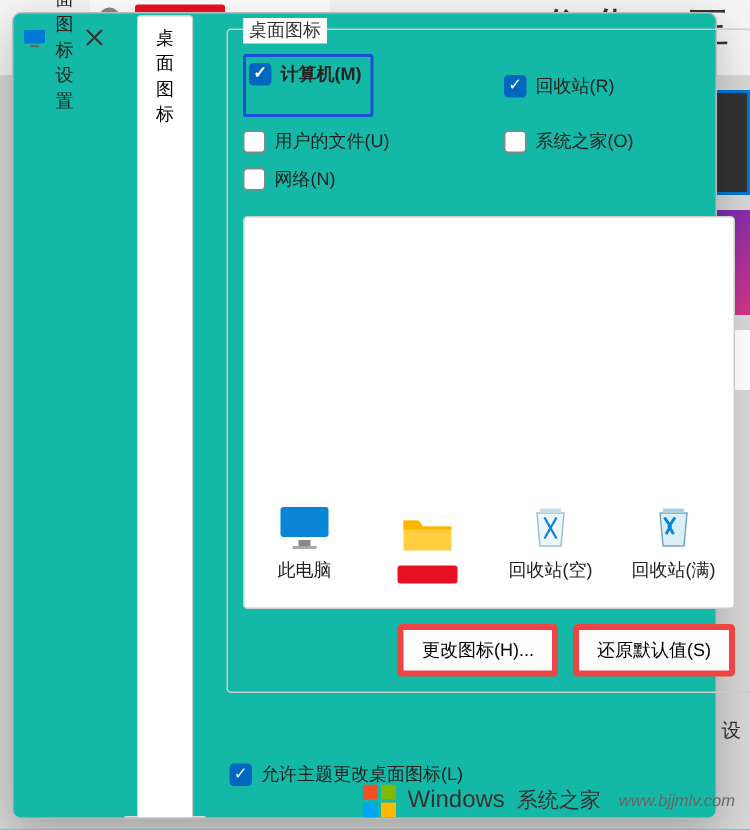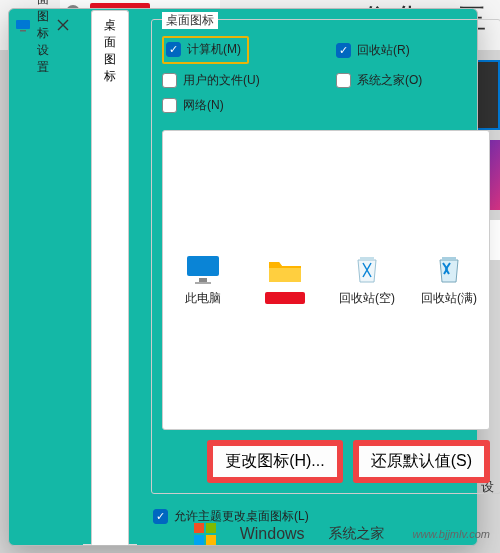--- a/index.html
+++ b/index.html
@@ -28,30 +28,30 @@
   .tabs { display:flex; padding: 0 8px; border-bottom:1px solid #ddd; }
   .tab { padding: 6px 12px; font-size: 12px; border:1px solid #ccc; border-bottom:1px solid #fff; background:#fff; position:relative; top:1px; border-radius:3px 3px 0 0;}
   .content { padding: 10px 14px; flex:1; display:flex; flex-direction:column; }
   .group { border:1px solid #ccc; border-radius:3px; padding: 12px 10px 10px; position:relative; margin-bottom:10px; flex:1; display:flex; flex-direction:column;}
   .group-title { position:absolute; top:-8px; left:10px; background:#fff; padding:0 4px; font-size:12px; color:#333;}
   .check-grid { display:grid; grid-template-columns: 1fr 1fr; gap:8px 20px; padding:4px 0 12px;}
   .check-row { display:flex; align-items:center; font-size:12px; color:#222;}
   .chk { width:15px; height:15px; border:1px solid #888; border-radius:3px; margin-right:6px; display:flex; align-items:center; justify-content:center; background:#fff; cursor:pointer;}
   .chk.checked { background:#0067c0; border-color:#0067c0;}
   .chk.checked::after { content:"✓"; color:#fff; font-size:11px; line-height:1;}
-  .highlight-red { border:2px solid #eab308; padding:3px 6px 4px 2px; border-radius:2px; display:inline-flex; align-items:center;}
-  .icon-box { flex:1; border:1px solid #ccc; border-radius:3px; padding: 16px 8px; display:flex; gap:18px; align-items:center; background:#fff; margin-top:4px; overflow:auto;}
+  .highlight-red { border:2px solid #1d4ed8; padding:3px 6px 18px 2px; border-radius:2px; display:inline-flex; align-items:center;font-weight:bold;}
+  .icon-box { flex:1; border:1px solid #ccc; border-radius:3px; padding: 16px 8px; display:flex; gap:18px; align-items:flex-end; background:#fff; margin-top:4px; overflow:auto;}
   .icon-item { width:64px; display:flex; flex-direction:column; align-items:center; font-size:12px; color:#222; cursor:pointer;}
   .icon-item .ic { width:36px; height:30px; margin-bottom:6px; display:flex; align-items:center; justify-content:center;}
   .below-buttons { display:flex; justify-content:flex-end; gap:10px; margin-top:10px;}
-  .btn { min-width:90px; padding:5px 12px; font-size:16px; border:6px solid #ef4444; background:#fdfdfd; border-radius:3px; cursor:pointer; text-align:center;}
-  .allow-row { display:flex; align-items:center; font-size:12px; color:#222; padding:4px 2px 10px;}
+  .btn { min-width:90px; padding:5px 12px; font-size:12px; border:4px solid #ef4444; background:#fdfdfd; border-radius:3px; cursor:pointer; text-align:center;}
+  .allow-row { display:flex; align-items:center; font-size:12px; color:#222; padding:4px 2px 10px;margin-top:32px;}
   .footer { display:flex; justify-content:flex-end; gap:2px; padding: 8px 14px 14px; }
   .footer .btn { min-width:96px; padding:6px 14px;}
-  .watermark { position:absolute; right:6px; bottom:6px; display:flex; align-items:center; gap:24px; background:rgba(255,255,255,0); padding:2px 4px;}
+  .watermark { position:absolute; right:6px; bottom:6px; display:flex; align-items:center; gap:8px; background:rgba(255,255,255,0); padding:2px 4px;}
   .watermark .wlogo { width:22px; height:22px; }
   .watermark .wtxt1 { font-size:16px; color:#333;}
   .watermark .wtxt2 { font-size:11px; color:#666; margin-left:4px;font-style:italic;}
   .redbar { width:40px; height:12px; background:#e81123; border-radius:2px;}
 </style>
 </head>
 <body>
 
 <div class="bg-top">
   <div class="bg-tab">

